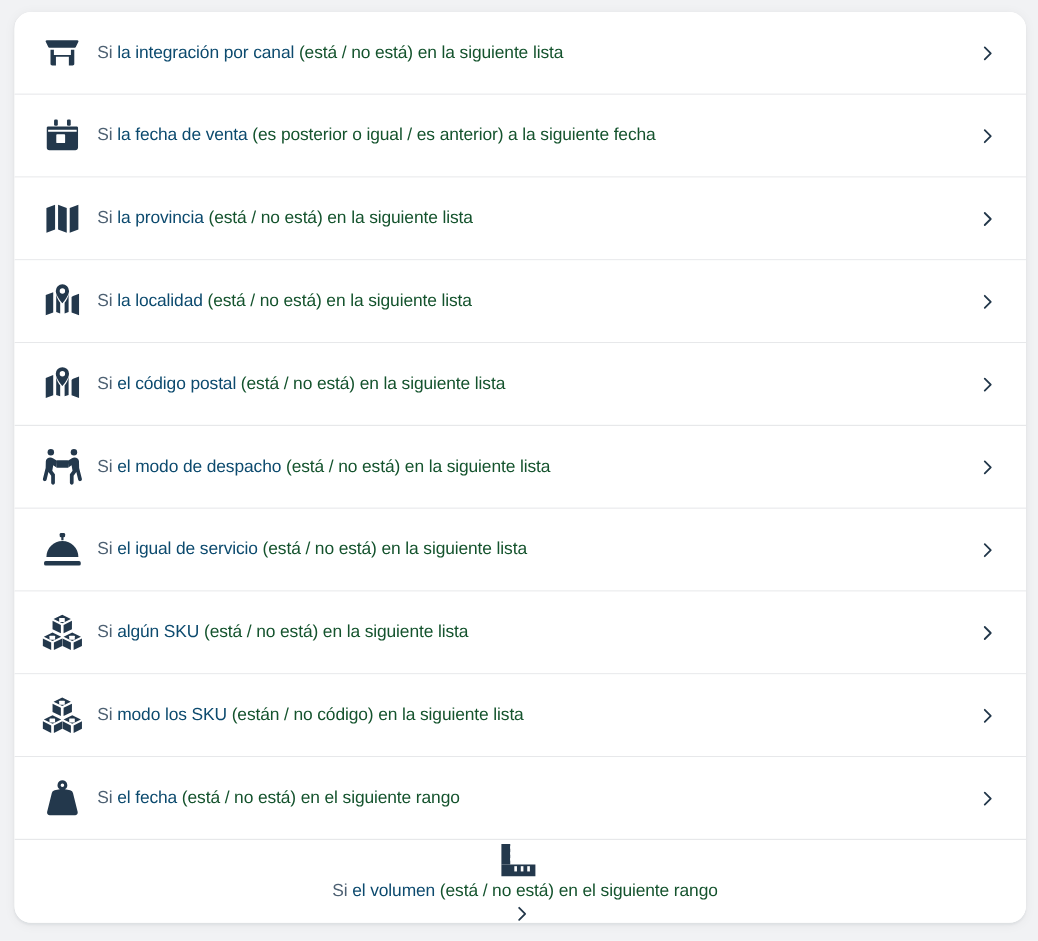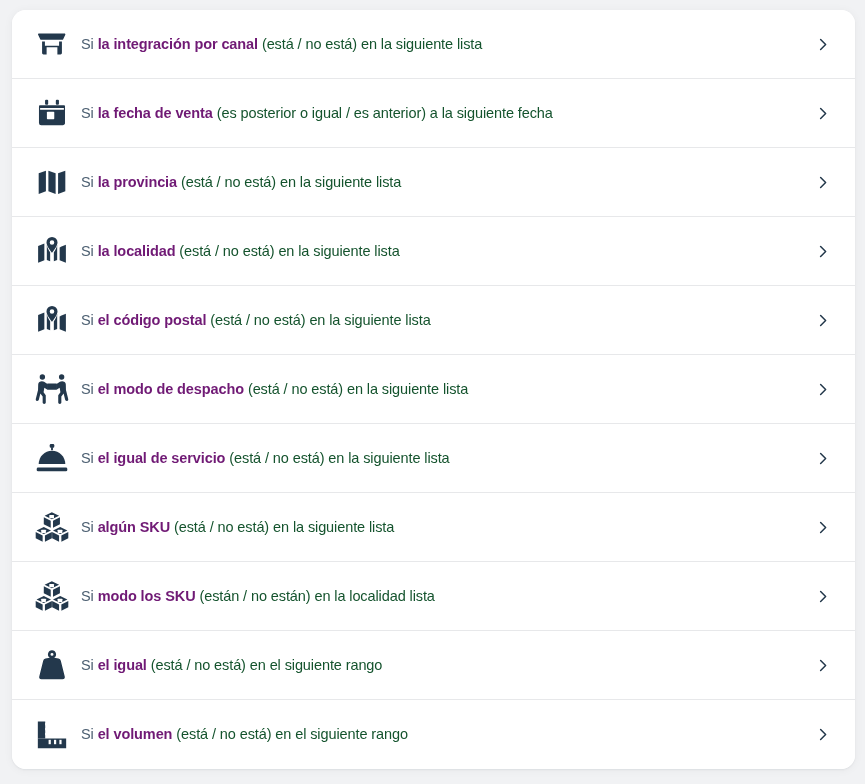--- a/index.html
+++ b/index.html
@@ -39,20 +39,21 @@
     align-items: center;
     height: 69px;
     box-sizing: border-box;
     padding: 0 21px 0 23px;
     border-bottom: 1px solid #e7e8ea;
     cursor: pointer;
     background: #ffffff;
   }
   .condition-row:last-child {
     border-bottom: none;
+    flex-direction: column;
   }
 
   .row-icon {
     width: 40px;
     min-width: 40px;
     height: 34px;
     display: flex;
     align-items: center;
     justify-content: flex-start;
     color: #23384c;
@@ -74,22 +75,22 @@
     overflow: hidden;
     text-overflow: ellipsis;
     padding-left: 6px;
   }
   .row-label .lead {
     color: #4d6072;
     font-weight: 400;
     margin-top: 36px;
   }
   .row-label .subject {
-    color: #701a75;
-    font-weight: 700;
+    color: #0c4a6e;
+    font-weight: 400;
   }
   .row-label .tail {
     color: #14532d;
     font-weight: 400;
   }
 
   .row-chevron {
     width: 24px;
     min-width: 24px;
     display: flex;
@@ -261,34 +262,34 @@
             <path d="M6.2 12.0l5.1 2.5-5.1 2.5-5.1-2.5 5.1-2.5z"></path>
             <path d="M.5 15.6l4.9 2.4v4.4L.5 20V15.6z"></path>
             <path d="M11.9 15.6V20l-4.9 2.4V18l4.9-2.4z"></path>
             <rect x="4.4" y="13.95" width="3.3" height="2.3" rx="0.3" fill="#ffffff"></rect>
             <path d="M17.8 12.0l5.1 2.5-5.1 2.5-5.1-2.5 5.1-2.5z"></path>
             <path d="M12.1 15.6l4.9 2.4v4.4l-4.9-2.4V15.6z"></path>
             <path d="M23.5 15.6V20l-4.9 2.4V18l4.9-2.4z"></path>
             <rect x="16.0" y="13.95" width="3.3" height="2.3" rx="0.3" fill="#ffffff"></rect>
           </svg>
         </div>
-        <div class="row-label"><span class="lead">Si </span><span class="subject">modo los SKU</span><span class="tail"> (están / no están) en la localidad lista</span></div>
+        <div class="row-label"><span class="lead">Si </span><span class="subject">modo los SKU</span><span class="tail"> (están / no código) en la siguiente lista</span></div>
         <div class="row-chevron">
           <svg viewBox="0 0 24 24" aria-hidden="true">
             <polyline points="9,4 17,12 9,20"></polyline>
           </svg>
         </div>
       </div>
       <div class="condition-row">
         <div class="row-icon">
           <svg viewBox="0 0 24 24" aria-hidden="true">
             <path d="M12 1.6a2.85 2.85 0 0 0-1.5 5.28l-3.1.55a2 2 0 0 0-1.62 1.6L3.0 20.2a1.6 1.6 0 0 0 1.57 1.9h14.86a1.6 1.6 0 0 0 1.57-1.9L18.22 9.03a2 2 0 0 0-1.62-1.6l-3.1-.55A2.85 2.85 0 0 0 12 1.6zm0 1.85a1.05 1.05 0 1 1 0 2.1 1.05 1.05 0 0 1 0-2.1z"></path>
           </svg>
         </div>
-        <div class="row-label"><span class="lead">Si </span><span class="subject">el igual</span><span class="tail"> (está / no está) en el siguiente rango</span></div>
+        <div class="row-label"><span class="lead">Si </span><span class="subject">el fecha</span><span class="tail"> (está / no está) en el siguiente rango</span></div>
         <div class="row-chevron">
           <svg viewBox="0 0 24 24" aria-hidden="true">
             <polyline points="9,4 17,12 9,20"></polyline>
           </svg>
         </div>
       </div>
       <div class="condition-row">
         <div class="row-icon">
           <svg viewBox="0 0 24 24" aria-hidden="true">
             <path d="M2.0 2.4h5.2v12.0H2.0z"></path>

